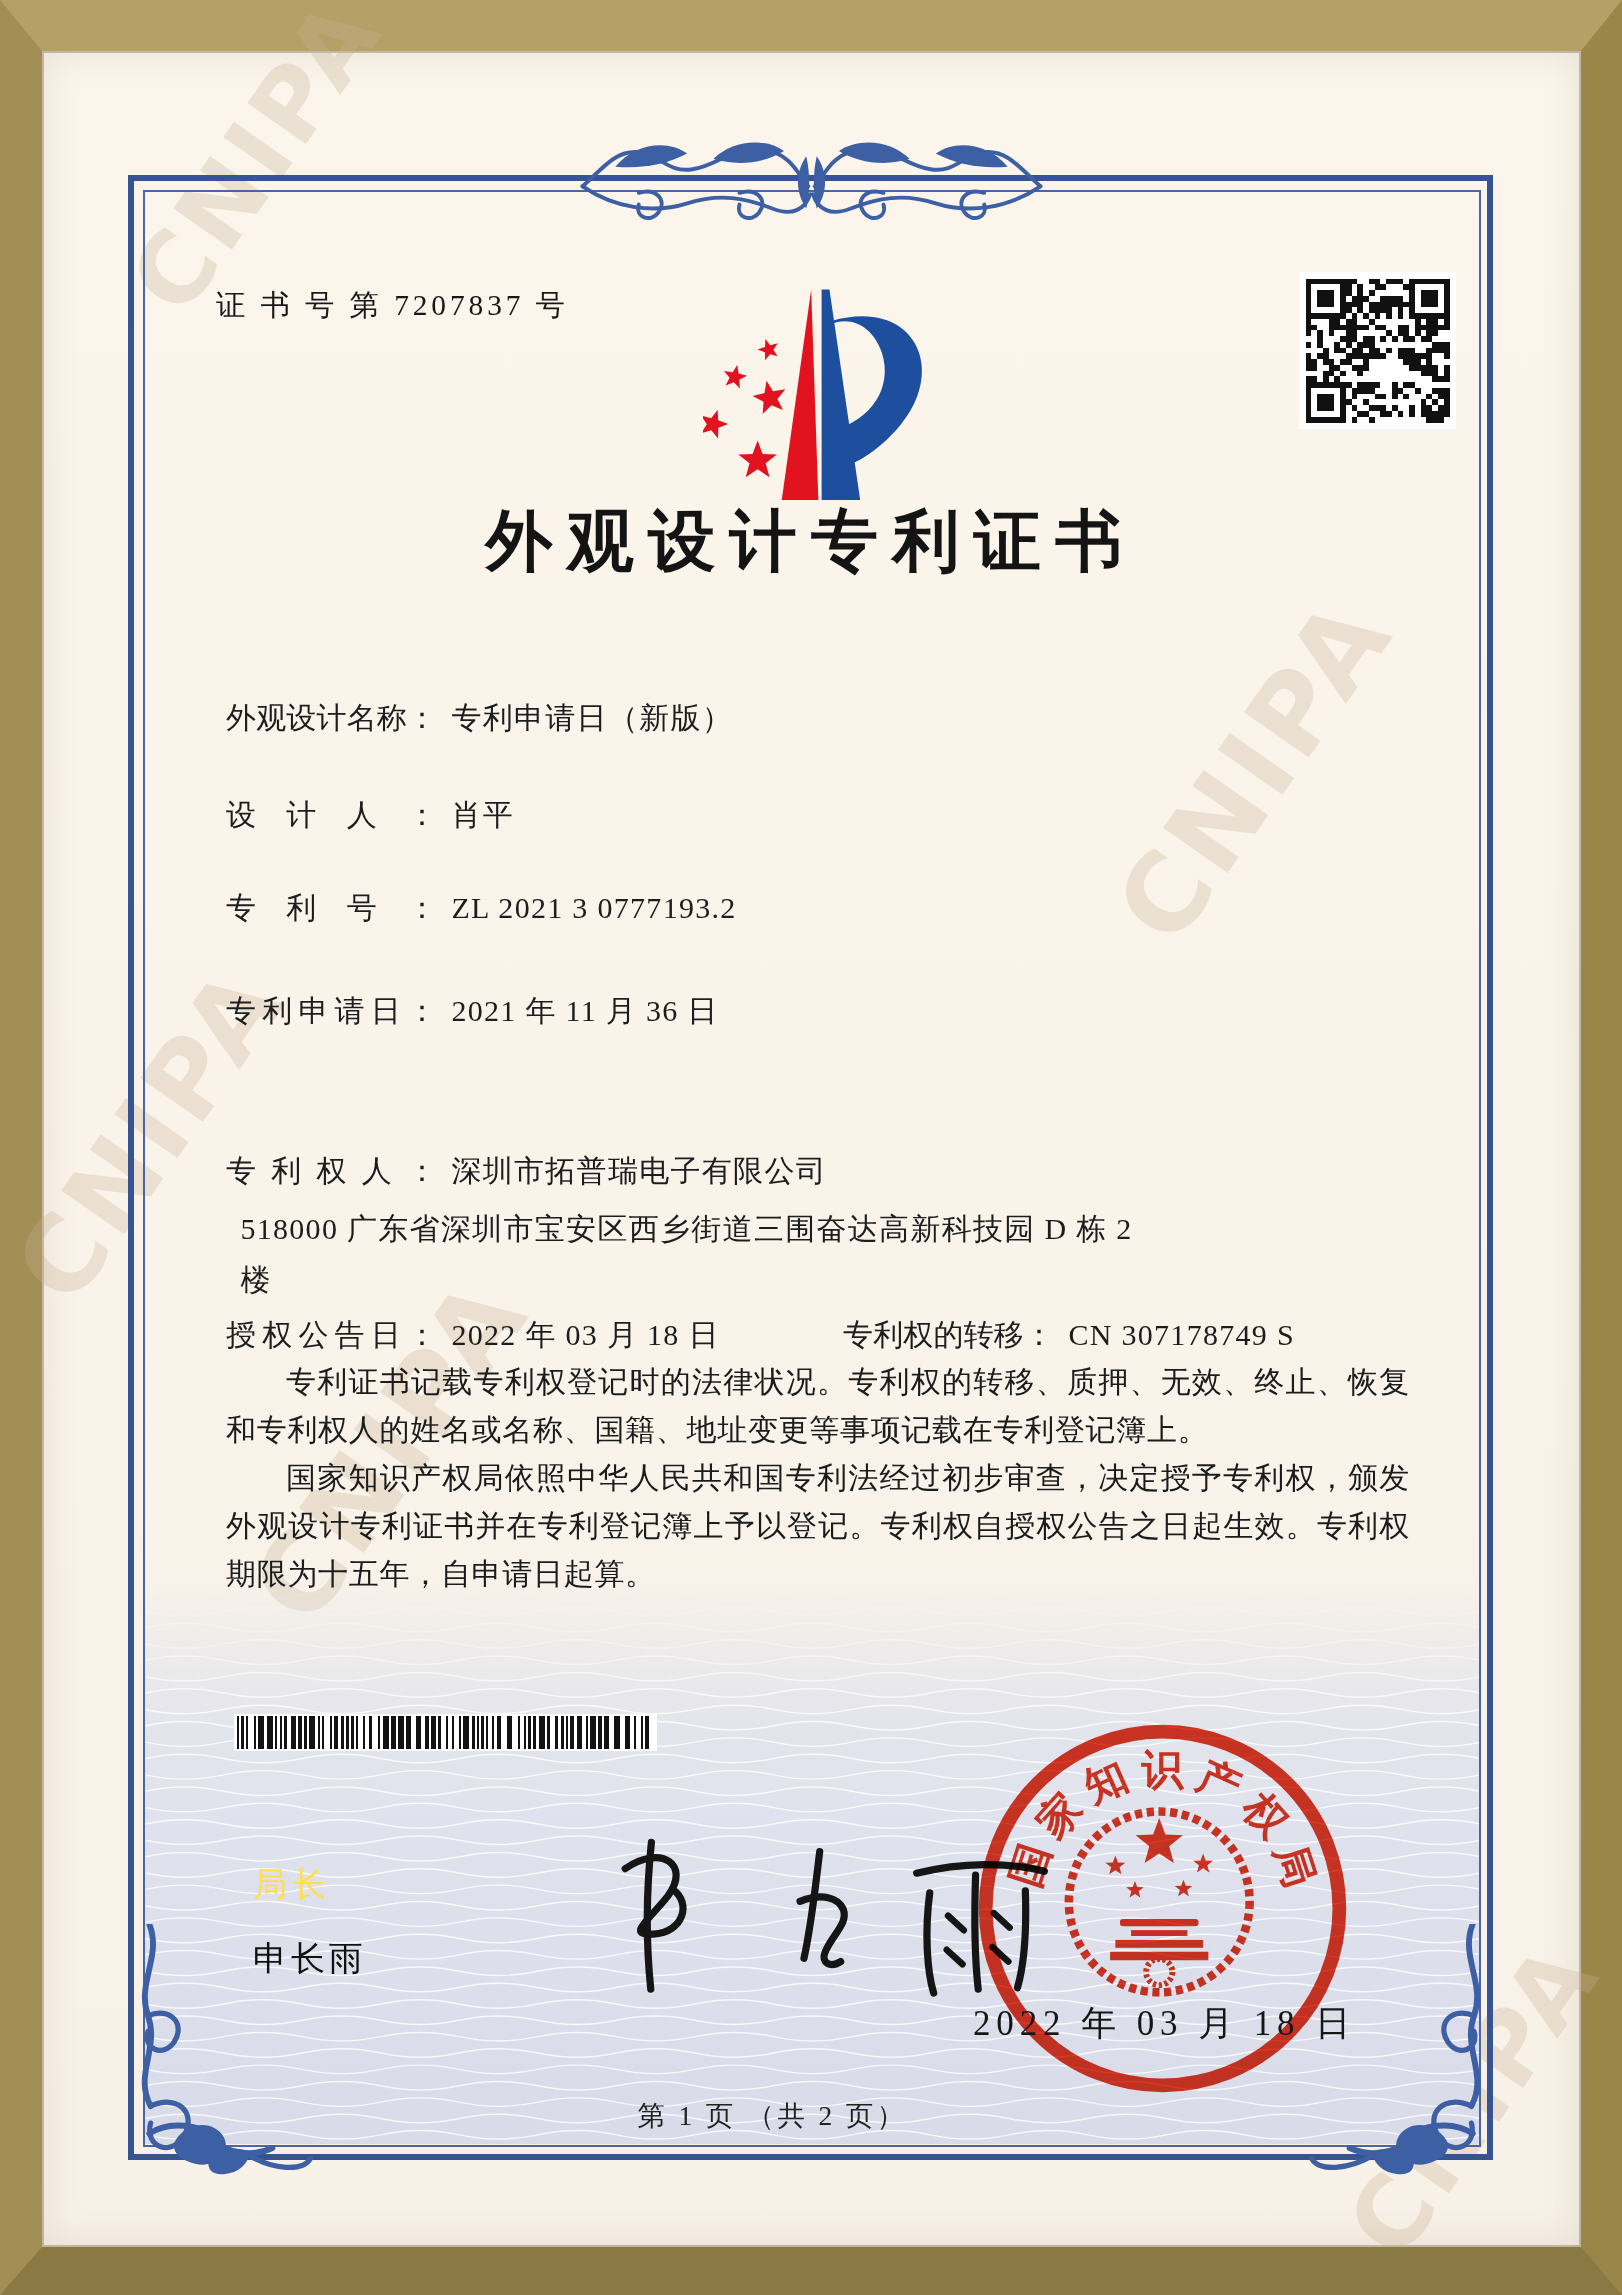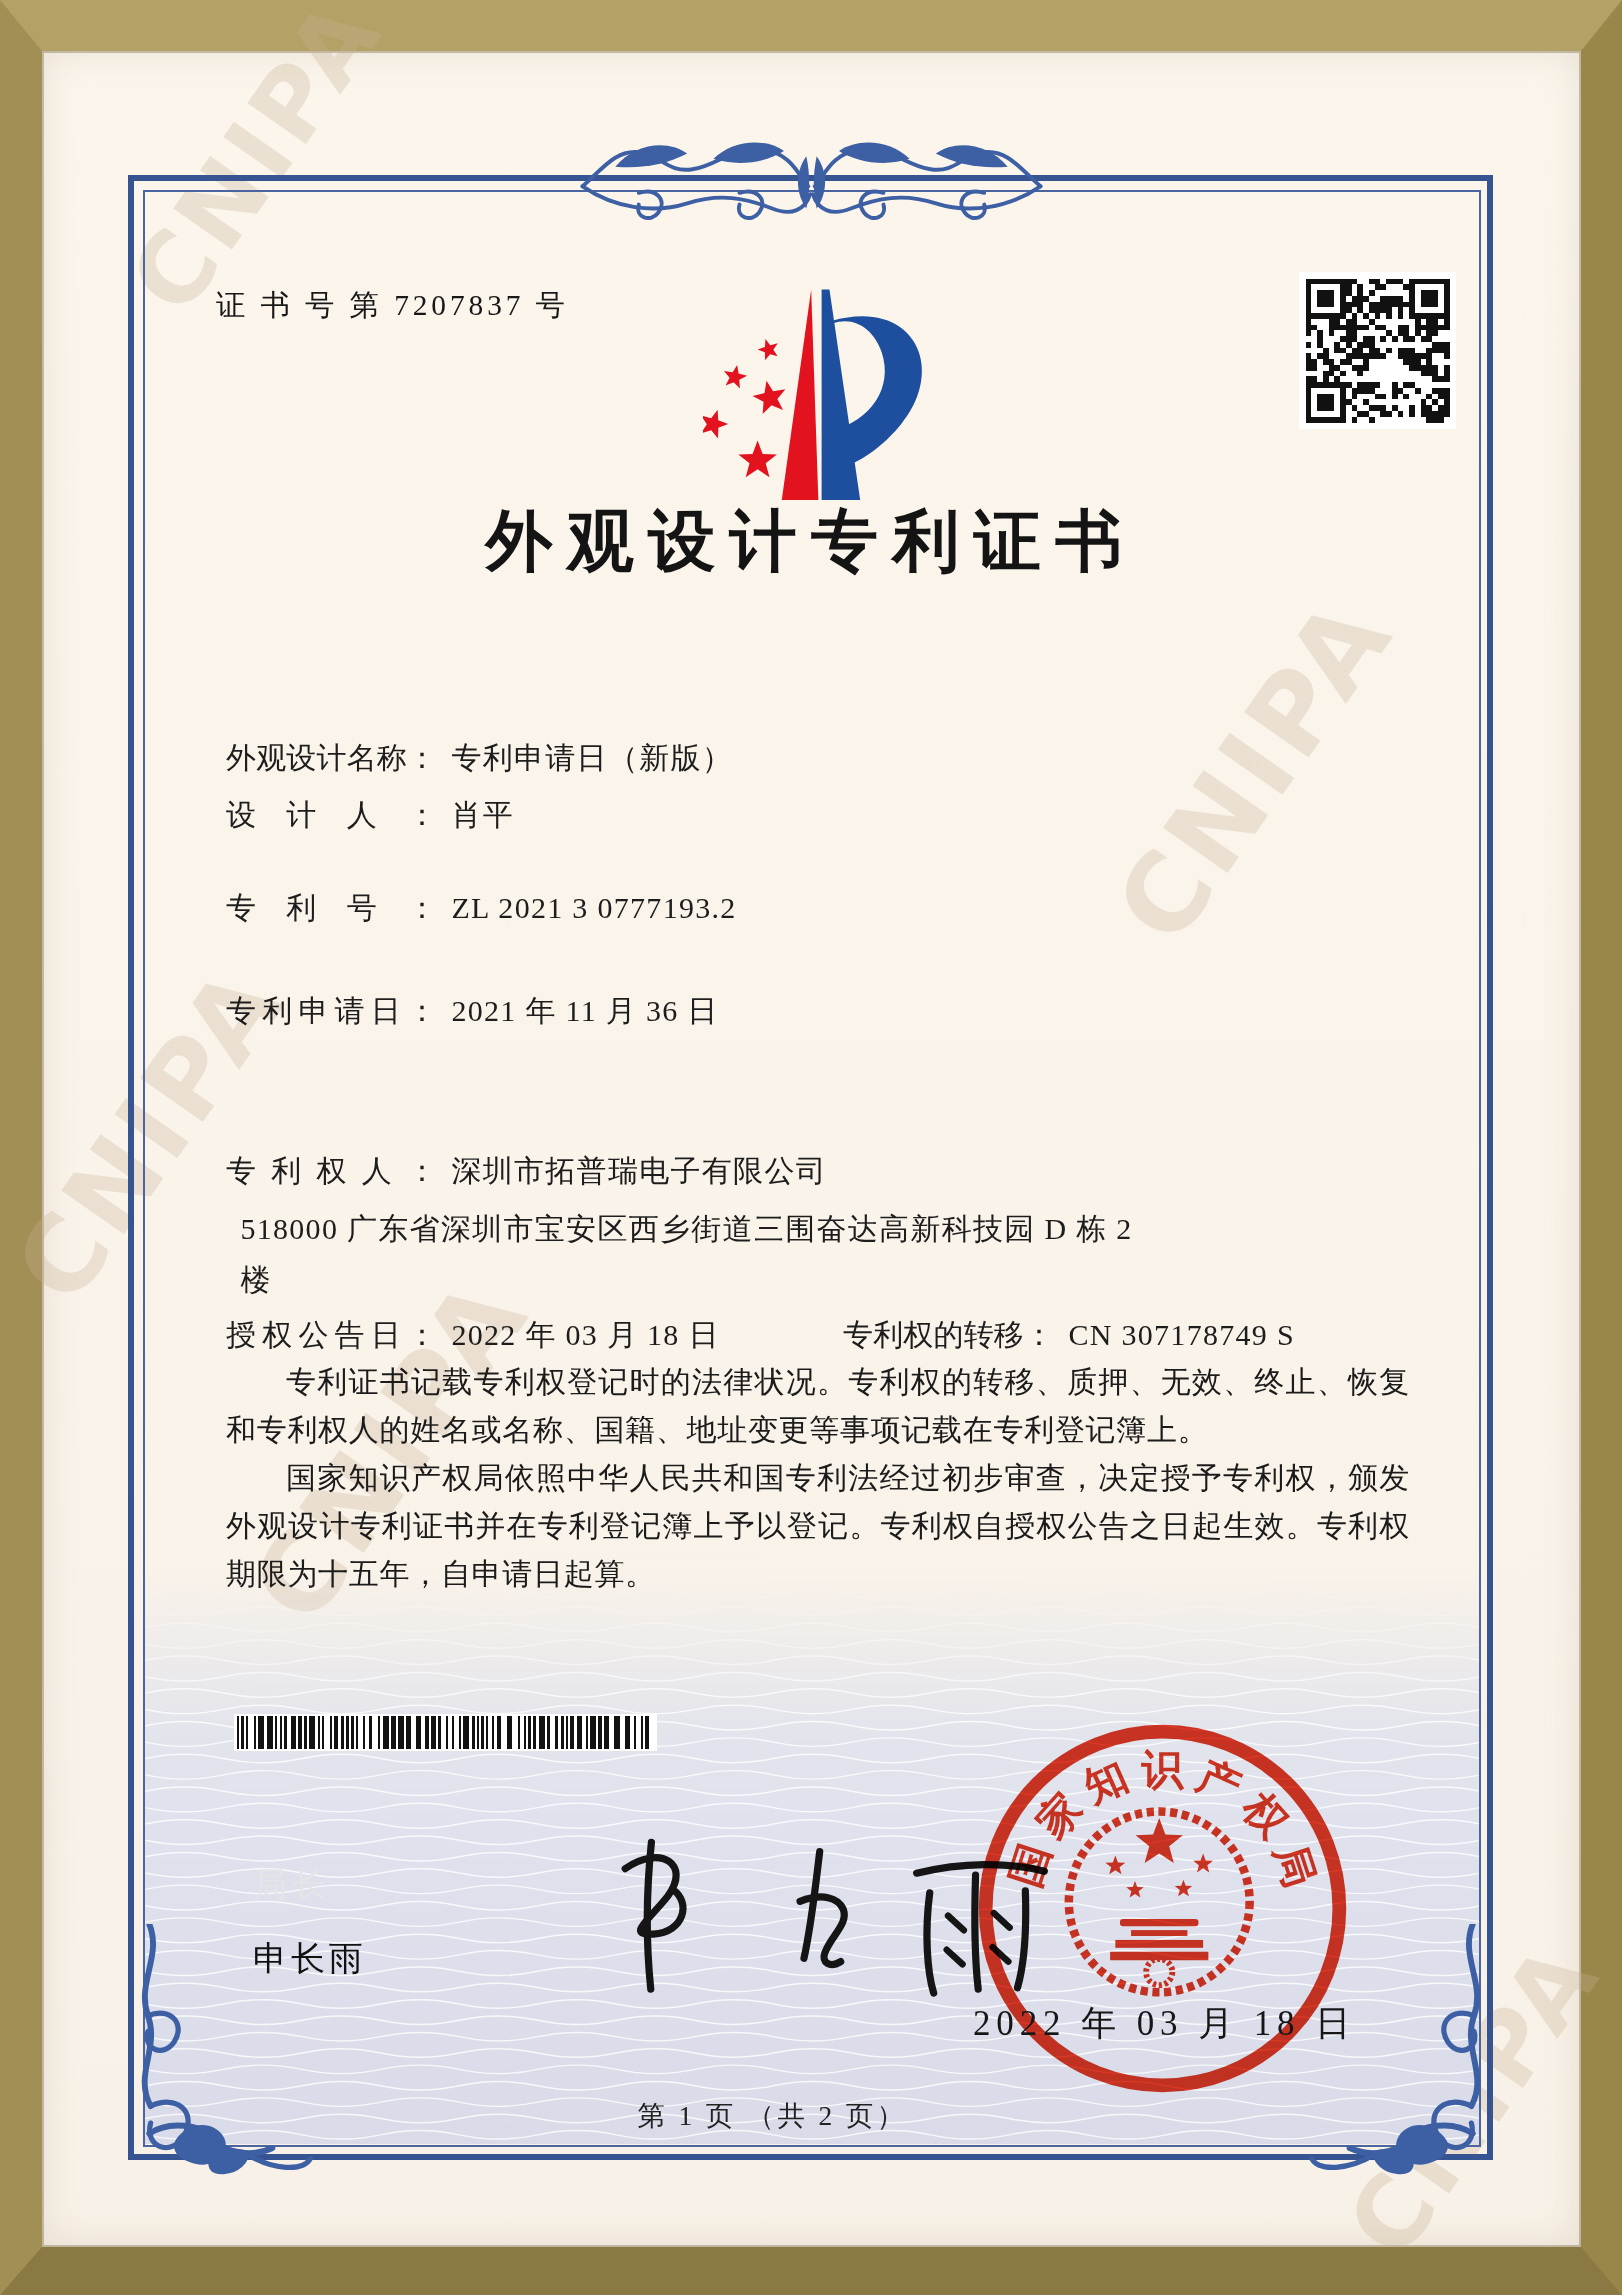--- a/index.html
+++ b/index.html
@@ -41,21 +41,21 @@
   
   .paras{position:absolute;left:226px;top:1358px;width:1184px;font-size:30px;
       line-height:48px;text-align:justify;color:#1b1b1b;}
   .paras p{margin:0;text-indent:2em;letter-spacing:0.7px;}
   
   .barcode{position:absolute;left:234px;top:1714px;width:423px;height:37px;background:#fff;
       display:flex;align-items:stretch;padding:2px 2.6px;box-sizing:border-box;}
   .barcode span{flex:none;height:100%;}
   .barcode span.b{background:#121212;}
   
-  .signer-title{position:absolute;left:253px;top:1862px;font-size:34px;letter-spacing:5.2px;color:#e5e5e5;}
+  .signer-title{position:absolute;left:253px;top:1862px;font-size:34px;letter-spacing:5.2px;color:#fde047;}
   .signer-name{position:absolute;left:253px;top:1936px;font-size:34px;letter-spacing:3.9px;color:#111;}
   .signature{position:absolute;left:563px;top:1824px;width:537px;height:177px;}
   
   .seal{position:absolute;left:966px;top:1712px;width:393px;height:393px;
       mix-blend-mode:multiply;opacity:.95;}
   .seal-date{position:absolute;left:968px;top:2000px;width:393px;text-align:center;
       font-size:35px;letter-spacing:5.9px;color:#161616;}
   
   .pagenum{position:absolute;left:609px;top:2098px;width:327px;text-align:center;
       font-size:27.5px;letter-spacing:3.3px;color:#222;}
@@ -412,21 +412,21 @@
       <rect x="18" y="0" width="7" height="7" fill="#111"></rect>
       <rect x="19" y="1" width="5" height="5" fill="#fff"></rect>
       <rect x="20" y="2" width="3" height="3" fill="#111"></rect>
       <rect x="0" y="18" width="7" height="7" fill="#111"></rect>
       <rect x="1" y="19" width="5" height="5" fill="#fff"></rect>
       <rect x="2" y="20" width="3" height="3" fill="#111"></rect>
     </svg>
 
   <div class="title">外观设计专利证书</div>
 
-  <div class="row" style="top:732px;">
+  <div class="row" style="top:692px;">
     <span class="label">外观设计名称：</span>
     <span class="value">专利申请日（新版）</span>
   </div>
   <div class="row" style="top:789px;">
     <span class="label">设计人：</span>
     <span class="value">肖平</span>
   </div>
   <div class="row" style="top:882px;">
     <span class="label">专利号：</span>
     <span class="value">ZL 2021 3 0777193.2</span>

